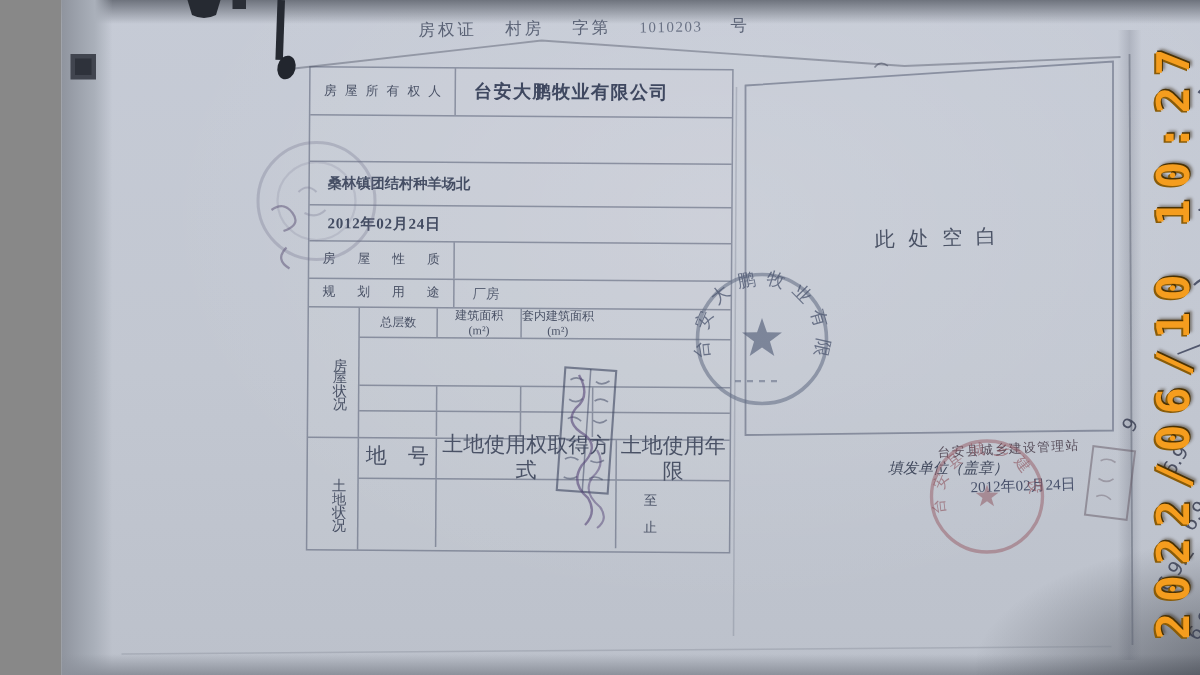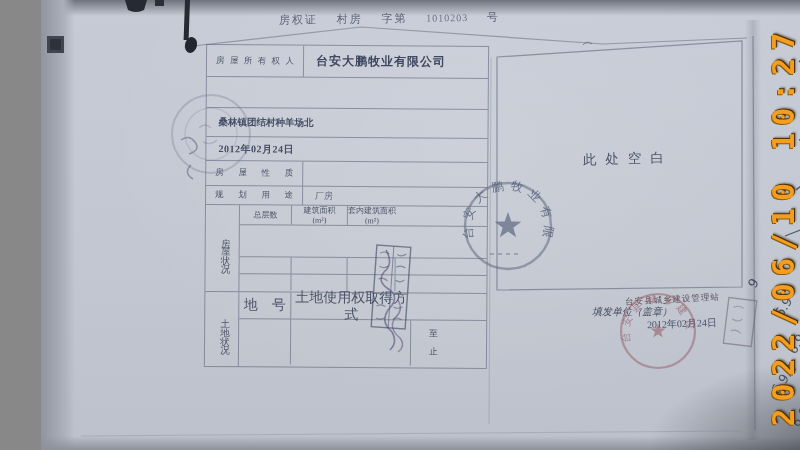--- a/index.html
+++ b/index.html
@@ -145,20 +145,21 @@
     </div>
 
     <div class="section land" style="height:74px">
       <div class="side">
           <span>土地状况</span>
         </div>
       <div class="inner">
         <div class="irow lsec-head" style="height:27px">
           <div class="c w1">地　号</div>
           <div class="c w2l">土地使用权取得方式</div>
+          <div class="c wf">土地使用年限</div>
         </div>
         <div class="irow" style="height:45px">
           <div class="c w1"></div>
           <div class="c w2l"></div>
           <div class="c wf term">
             <span>至</span>
             <span>止</span>
           </div>
         </div>
       </div>

